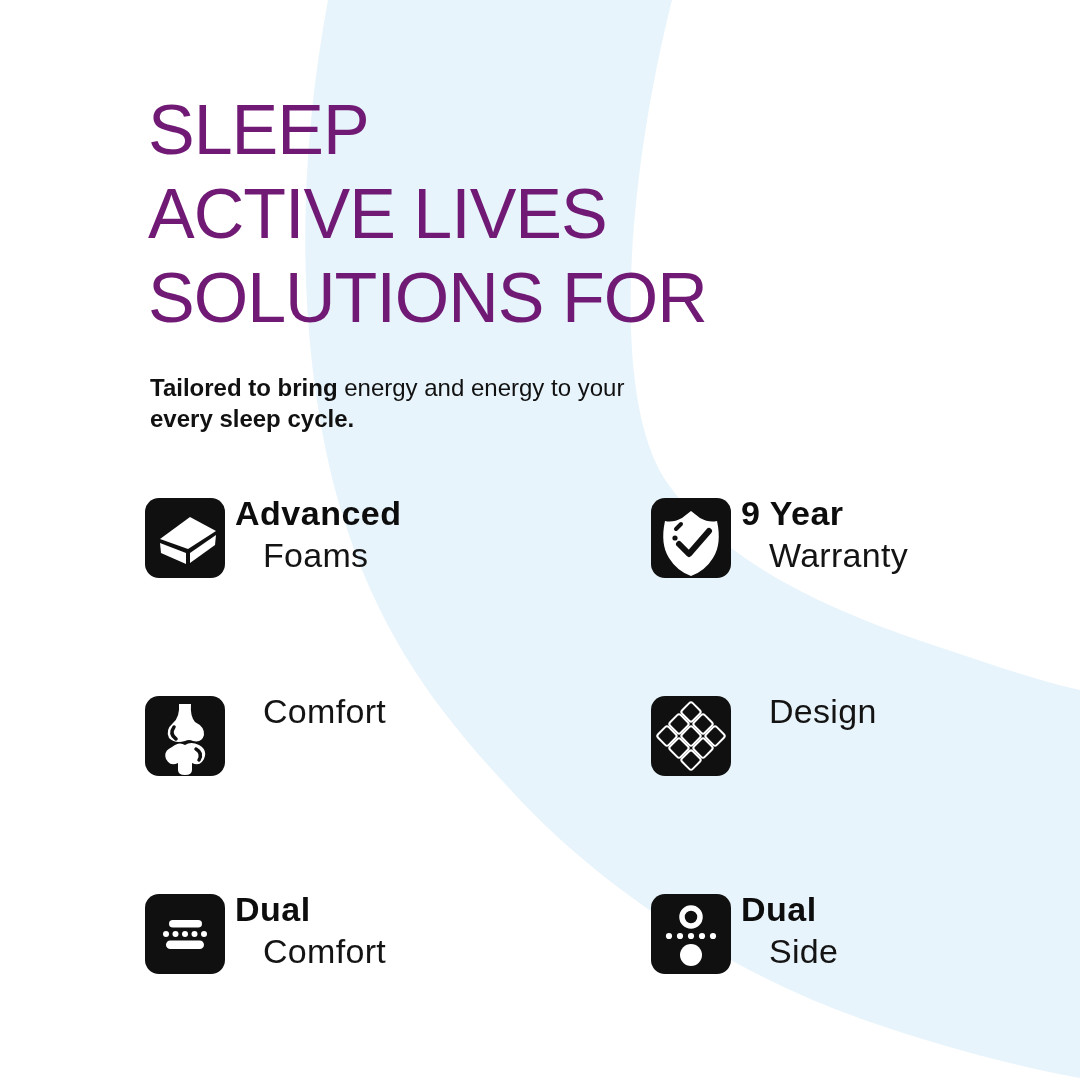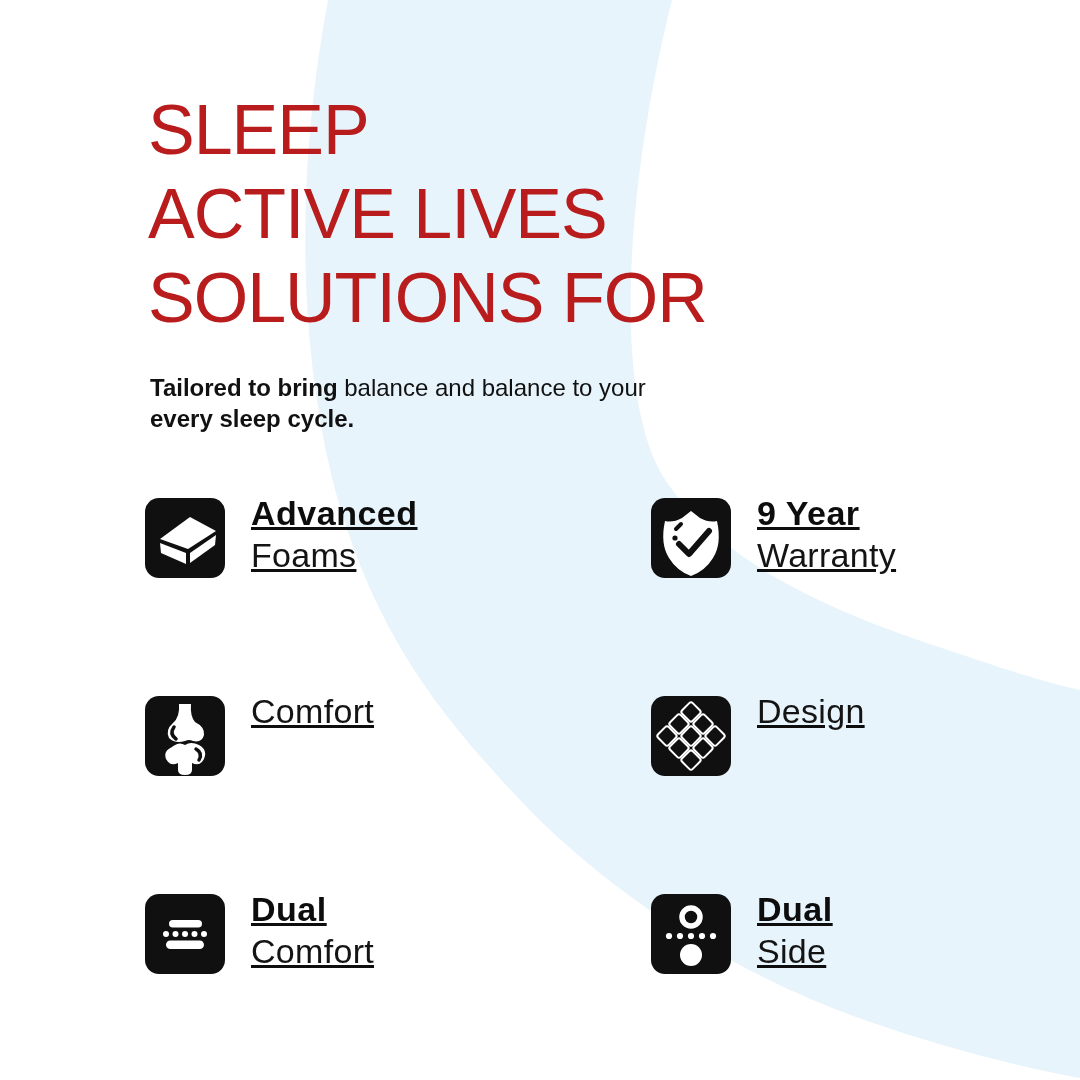--- a/index.html
+++ b/index.html
@@ -11,52 +11,52 @@
     font-family:"Liberation Sans", sans-serif;
     color:#0e0e0e;
   }
   .bg-svg{position:absolute;left:0;top:0;width:1080px;height:1080px;z-index:0;}
   .content{position:absolute;left:0;top:0;width:1080px;height:1080px;z-index:1;}
 
   .heading{
     position:absolute;left:148px;top:88px;
     font-size:70px;line-height:84px;
     font-weight:400;letter-spacing:-1px;
-    color:#b91c1c;
+    color:#701a75;
   }
   .subtitle{
     position:absolute;left:150px;top:372px;
     width:540px;
     font-size:24px;line-height:31px;
     font-weight:400;color:#111;
   }
   .subtitle b{font-weight:700;}
 
   .features{
     position:absolute;left:145px;top:498px;
     display:grid;
     grid-template-columns:506px auto;
     grid-template-rows:80px 80px 80px;
     row-gap:118px;
   }
   .feature{
-    display:flex;flex-direction:row;align-items:flex-start;gap:26px;text-decoration:underline;
+    display:flex;flex-direction:row;align-items:flex-start;gap:10px;
   }
   .icon-box{
     width:80px;height:80px;flex:0 0 80px;
     background:#101010;border-radius:14px;
     display:flex;align-items:center;justify-content:center;
   }
   .icon-box svg{width:80px;height:80px;display:block;}
   .feature-text{padding-top:0px;margin-top:-6px;}
   .feature-title{
     font-size:34px;line-height:42px;font-weight:700;letter-spacing:0.5px;color:#0d0d0d;
   }
   .feature-sub{
-    font-size:34px;line-height:42px;font-weight:400;letter-spacing:0.3px;color:#141414;
+    font-size:34px;line-height:42px;font-weight:400;letter-spacing:0.3px;color:#141414;margin-left:28px;
   }
 </style>
 </head>
 <body>
 
 <svg class="bg-svg" viewBox="0 0 1080 1080" aria-hidden="true">
   <path d="M 328 0
            C 300 150, 294 320, 332 478
            C 372 635, 445 720, 520 800
            C 610 895, 735 975, 870 1022
@@ -71,21 +71,21 @@
 <div class="content">
 
   <div class="heading">
     <div>SLEEP</div>
     <div>ACTIVE LIVES</div>
     <div>SOLUTIONS FOR</div>
   </div>
 
   <div class="subtitle">
     <b>Tailored to bring</b>
-    <span>balance and balance to your</span>
+    <span>energy and energy to your</span>
     <b>every sleep cycle.</b>
   </div>
 
   <div class="features">
 
     <div class="feature">
       <div class="icon-box">
         <svg viewBox="0 0 80 80">
           <path d="M15 41 L45 19 L71 33 L43 51 Z" fill="#fff"></path>
           <path d="M15 45 L41 55 L41 66 L16 55 Z" fill="#fff"></path>

